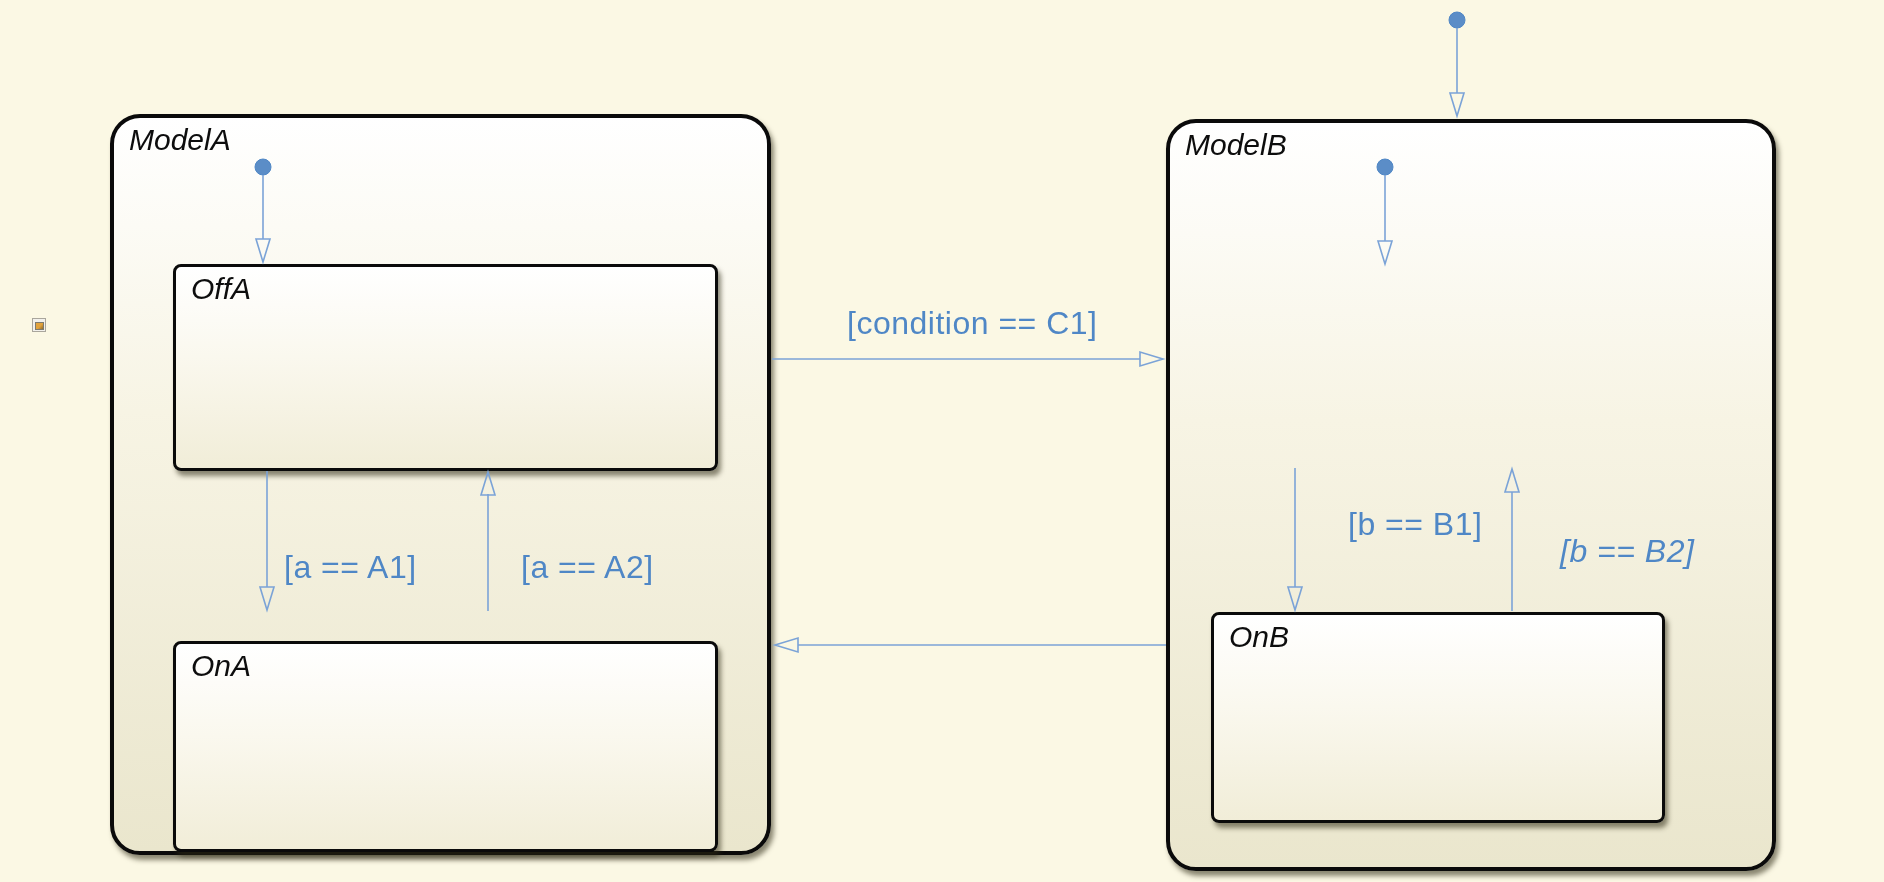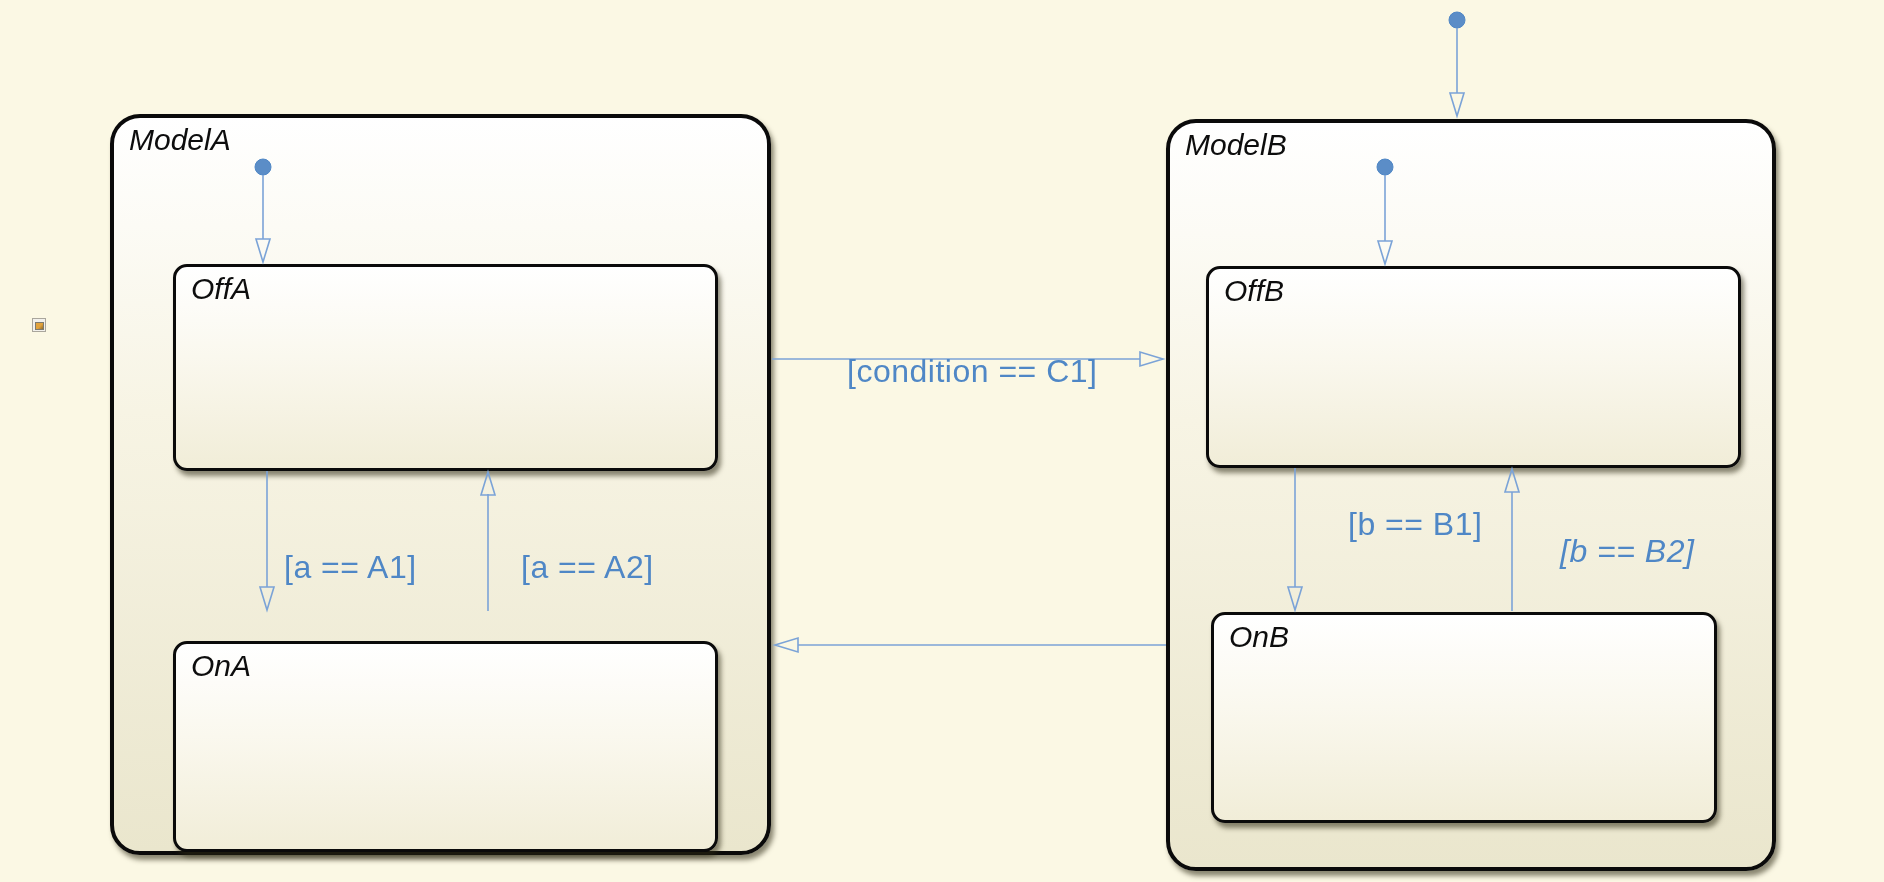--- a/index.html
+++ b/index.html
@@ -24,21 +24,21 @@
     border: 4px solid #0a0a0a;
     box-sizing: border-box;
     box-shadow: 3px 5px 5px rgba(45, 42, 20, 0.55);
   }
   .state.superstate {
     border-radius: 30px;
     background: linear-gradient(180deg, #ffffff 0%, #f7f4e4 40%, #eae6cd 100%);
   }
   .state.substate {
     border-width: 3px;
-    border-radius: 14px;
+    border-radius: 8px;
     background: linear-gradient(180deg, #ffffff 0%, #faf8ee 45%, #f1edd8 100%);
   }
   .state-label {
     display: inline-block;
     padding: 5px 0 0 15px;
     font-size: 30px;
     line-height: 1.1;
     color: #0d0d0d;
     white-space: nowrap;
     font-style: italic;
@@ -107,25 +107,22 @@
   </div>
 
   <div class="state substate" style="left:173px; top:612px; width:545px; height:211px;margin-top:29px;">
     <span class="state-label">OnA</span>
   </div>
 
   <div class="state superstate" style="left:1166px; top:119px; width:610px; height:752px;">
     <span class="state-label">ModelB</span>
   </div>
 
-  <div class="state substate" style="left:1206px; top:266px; width:535px; height:202px;">
-    <span class="state-label">OffB</span>
-  </div>
 
-  <div class="state substate" style="left:1211px; top:612px; width:506px; height:211px;">
+  <div class="state substate" style="left:1211px; top:612px; width:454px; height:211px;">
     <span class="state-label">OnB</span>
   </div>
 
   <svg class="wires" width="1884" height="882" viewBox="0 0 1884 882">
 
     <g>
       <circle cx="263" cy="167" r="8"></circle>
       <line x1="263" y1="175" x2="263" y2="239"></line>
       <polygon points="263,262 256,239 270,239"></polygon>
     </g>
@@ -170,21 +167,21 @@
     <g>
       <line x1="1512" y1="611" x2="1512" y2="492"></line>
       <polygon points="1512,469 1505,492 1519,492"></polygon>
     </g>
   </svg>
 
   <div class="tlabel" style="left:284px; top:550px;">[a == A1]</div>
 
   <div class="tlabel" style="left:521px; top:550px;">[a == A2]</div>
 
-  <div class="tlabel" style="left:847px; top:306px;margin-top:48px;">[condition == C1]</div>
+  <div class="tlabel" style="left:847px; top:306px;">[condition == C1]</div>
 
 
   <div class="tlabel" style="left:1348px; top:507px;">[b == B1]</div>
 
   <div class="tlabel" style="left:1560px; top:534px;font-style:italic;">[b == B2]</div>
 
   <div class="mini-icon">
     <span class="glyph"></span>
   </div>
 

